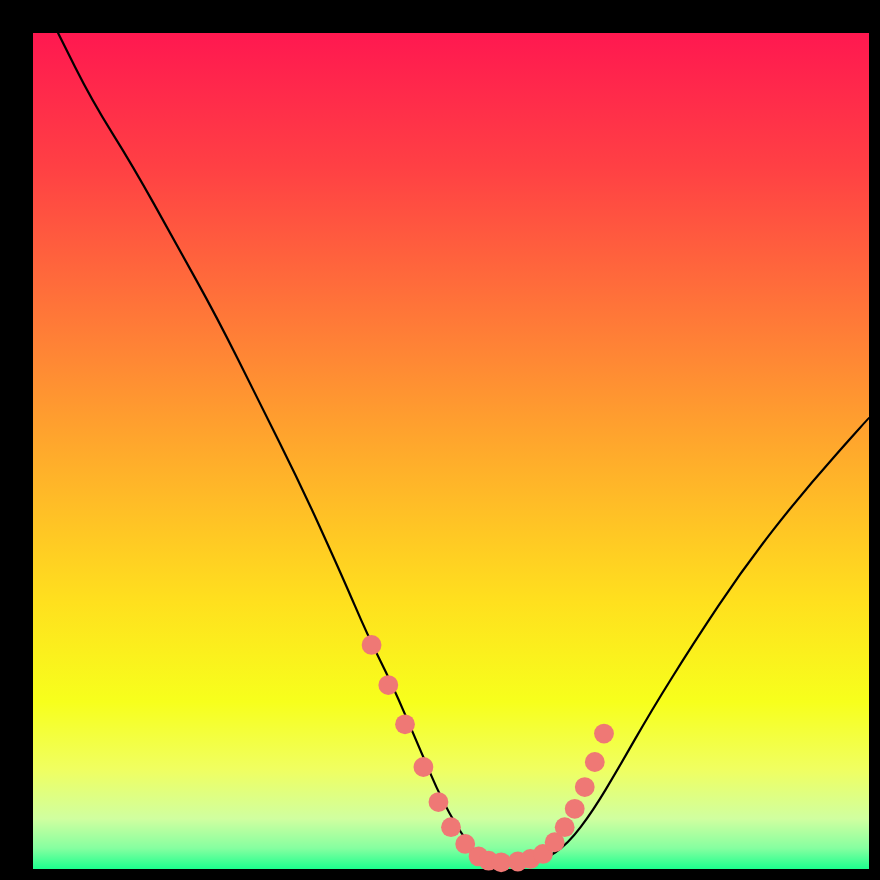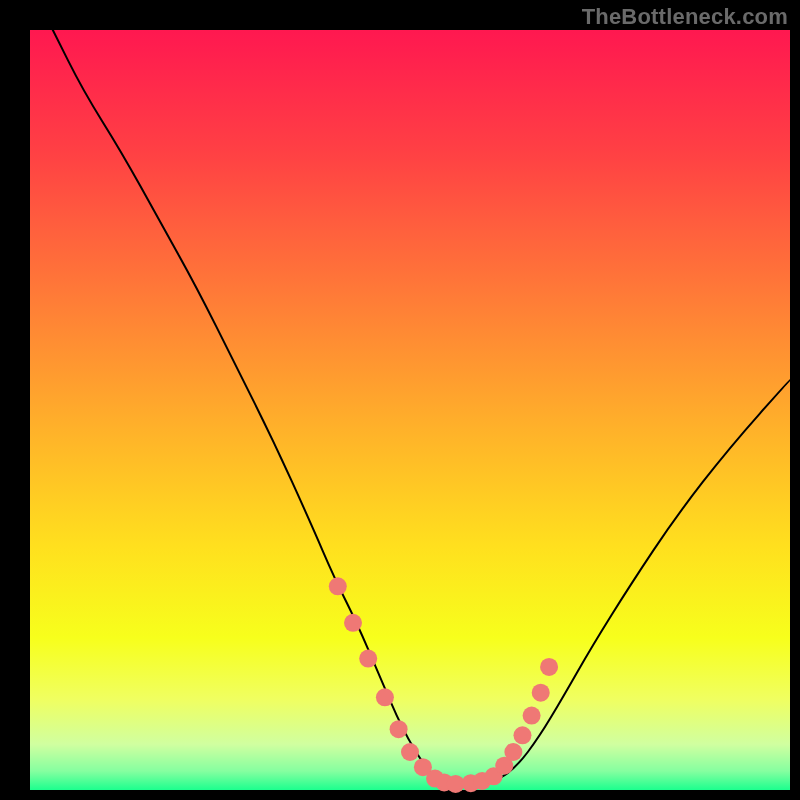--- a/index.html
+++ b/index.html
@@ -72,14 +72,13 @@
         <circle cx="482.20" cy="780.88" r="9" fill="#ef7875"></circle>
         <circle cx="493.60" cy="776.32" r="9" fill="#ef7875"></circle>
         <circle cx="504.24" cy="765.68" r="9" fill="#ef7875"></circle>
         <circle cx="513.36" cy="752.00" r="9" fill="#ef7875"></circle>
         <circle cx="522.48" cy="735.28" r="9" fill="#ef7875"></circle>
         <circle cx="531.60" cy="715.52" r="9" fill="#ef7875"></circle>
         <circle cx="540.72" cy="692.72" r="9" fill="#ef7875"></circle>
         <circle cx="549.08" cy="666.88" r="9" fill="#ef7875"></circle>
       </g>
   </svg>
-  <div class="watermark">TheBottleneck.com</div>
 </div>
 
 </body></html>

